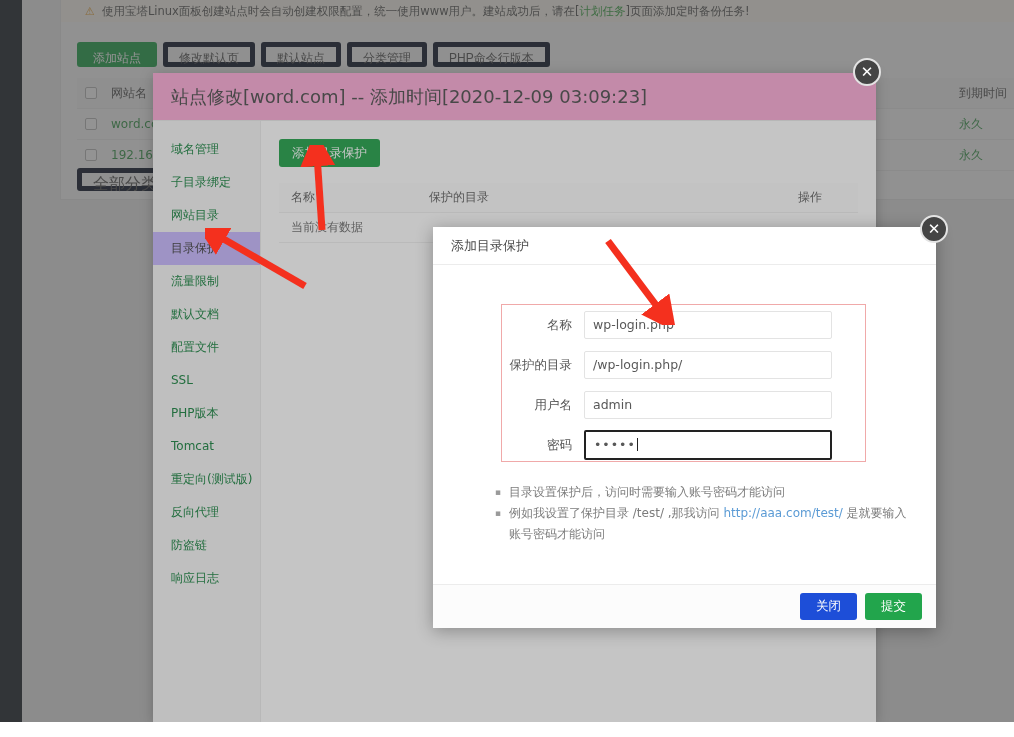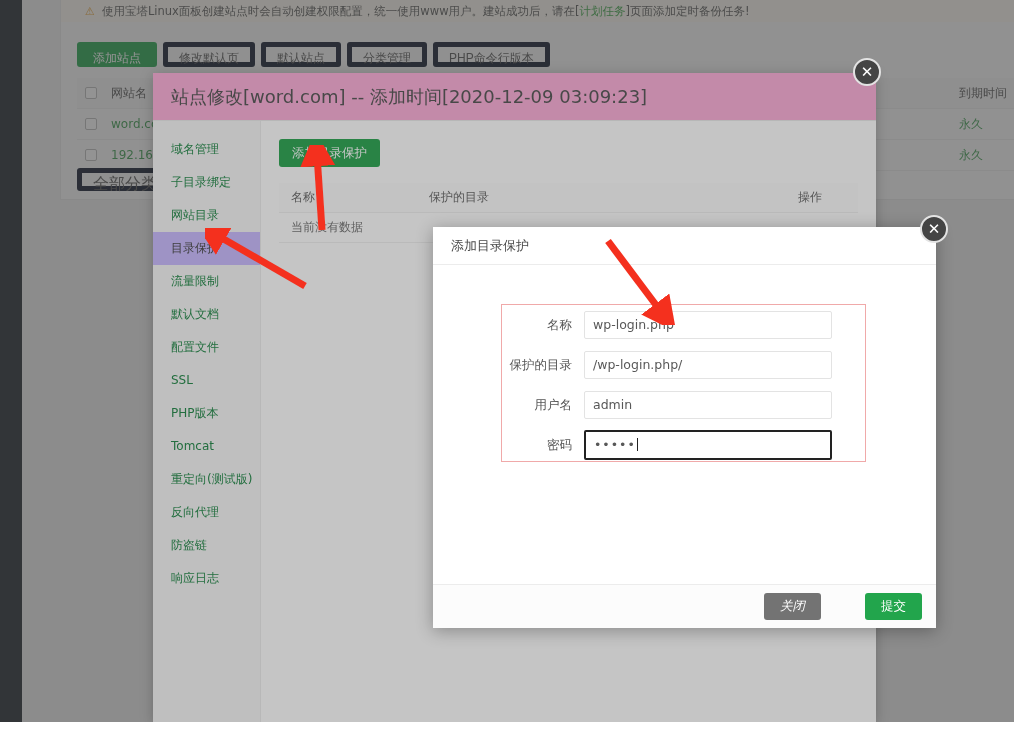--- a/index.html
+++ b/index.html
@@ -174,22 +174,22 @@
   .modal-add-foot {
     position: absolute; left: 0; bottom: 0; width: 503px; height: 44px;
     border-top: 1px solid #ececec; background: #fcfcfc;
     display: flex; align-items: center; justify-content: flex-end;
     padding-right: 14px; gap: 8px;
   }
   .fbtn {
     height: 27px; padding: 0 16px; font-size: 12.5px; border-radius: 3px;
     border: none; cursor: pointer; line-height: 27px;
   }
-  .fbtn.close { background: #737373; color: #fdfdfd; font-style: italic; }
-  .fbtn.submit { background: #22a54c; color: #fff; margin-left: 36px; }
+  .fbtn.close { background: #1d4ed8; color: #fdfdfd; }
+  .fbtn.submit { background: #22a54c; color: #fff; }
 
   
   .arrow { position: absolute; z-index: 60; pointer-events: none; }
   #arrow-menu  { left: 205px; top: 228px; }
   #arrow-addbtn{ left: 300px; top: 145px; }
   #arrow-form  { left: 600px; top: 235px; }
 
   .bottom-white {
     position: absolute; left: 0; top: 722px; width: 1014px; height: 15px;
     background: #ffffff;
@@ -305,20 +305,24 @@
       <div class="f-row">
         <span class="f-label">用户名</span>
         <div class="f-input">admin</div>
       </div>
       <div class="f-row">
         <span class="f-label">密码</span>
         <div class="f-input focused"><span>•••••</span><span class="caret"></span></div>
       </div>
     </div>
 
+    <ul class="hints">
+      <li class="hint-li">目录设置保护后，访问时需要输入账号密码才能访问</li>
+      <li class="hint-li"><span>例如我设置了保护目录 /test/ ,那我访问 </span><span class="hint-url">http://aaa.com/test/</span><span> 是就要输入账号密码才能访问</span></li>
+    </ul>
 
     <div class="modal-add-foot">
       <button class="fbtn close">关闭</button>
       <button class="fbtn submit">提交</button>
     </div>
   </div>
 
   <div class="close-circ" id="close-add">✕</div>
 
   <svg class="arrow" id="arrow-menu" width="105" height="62" viewBox="0 0 105 62">

